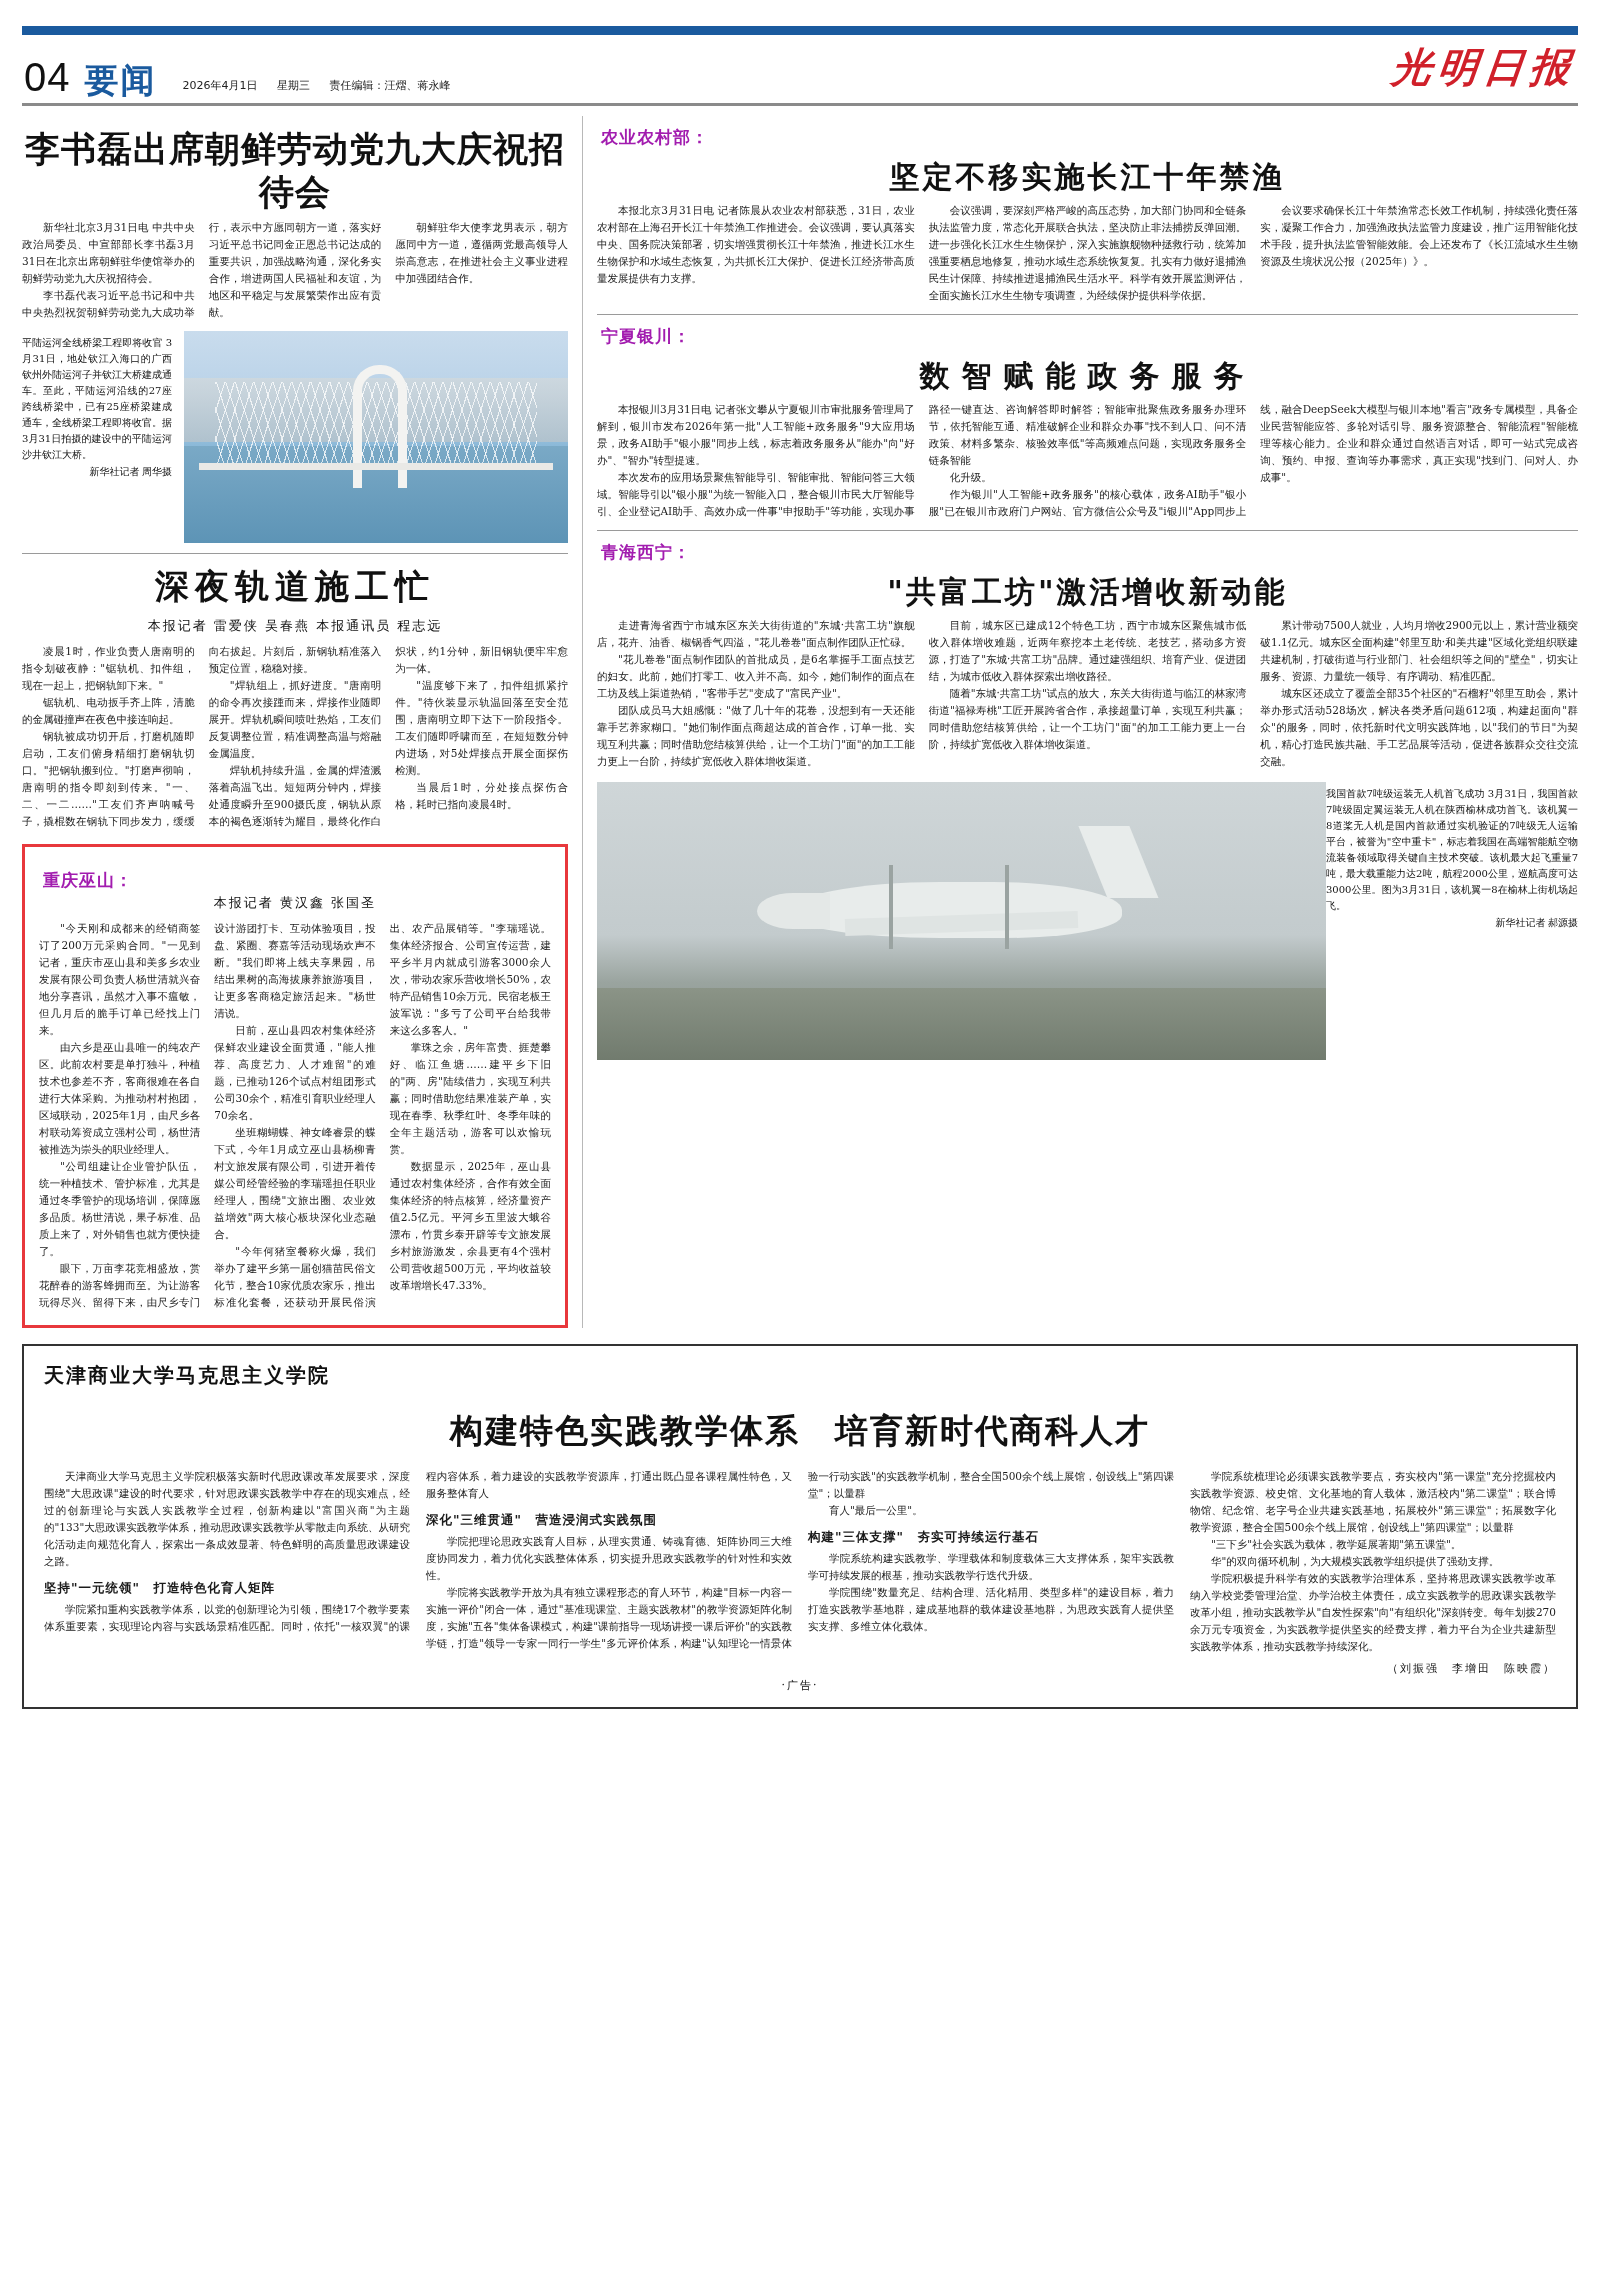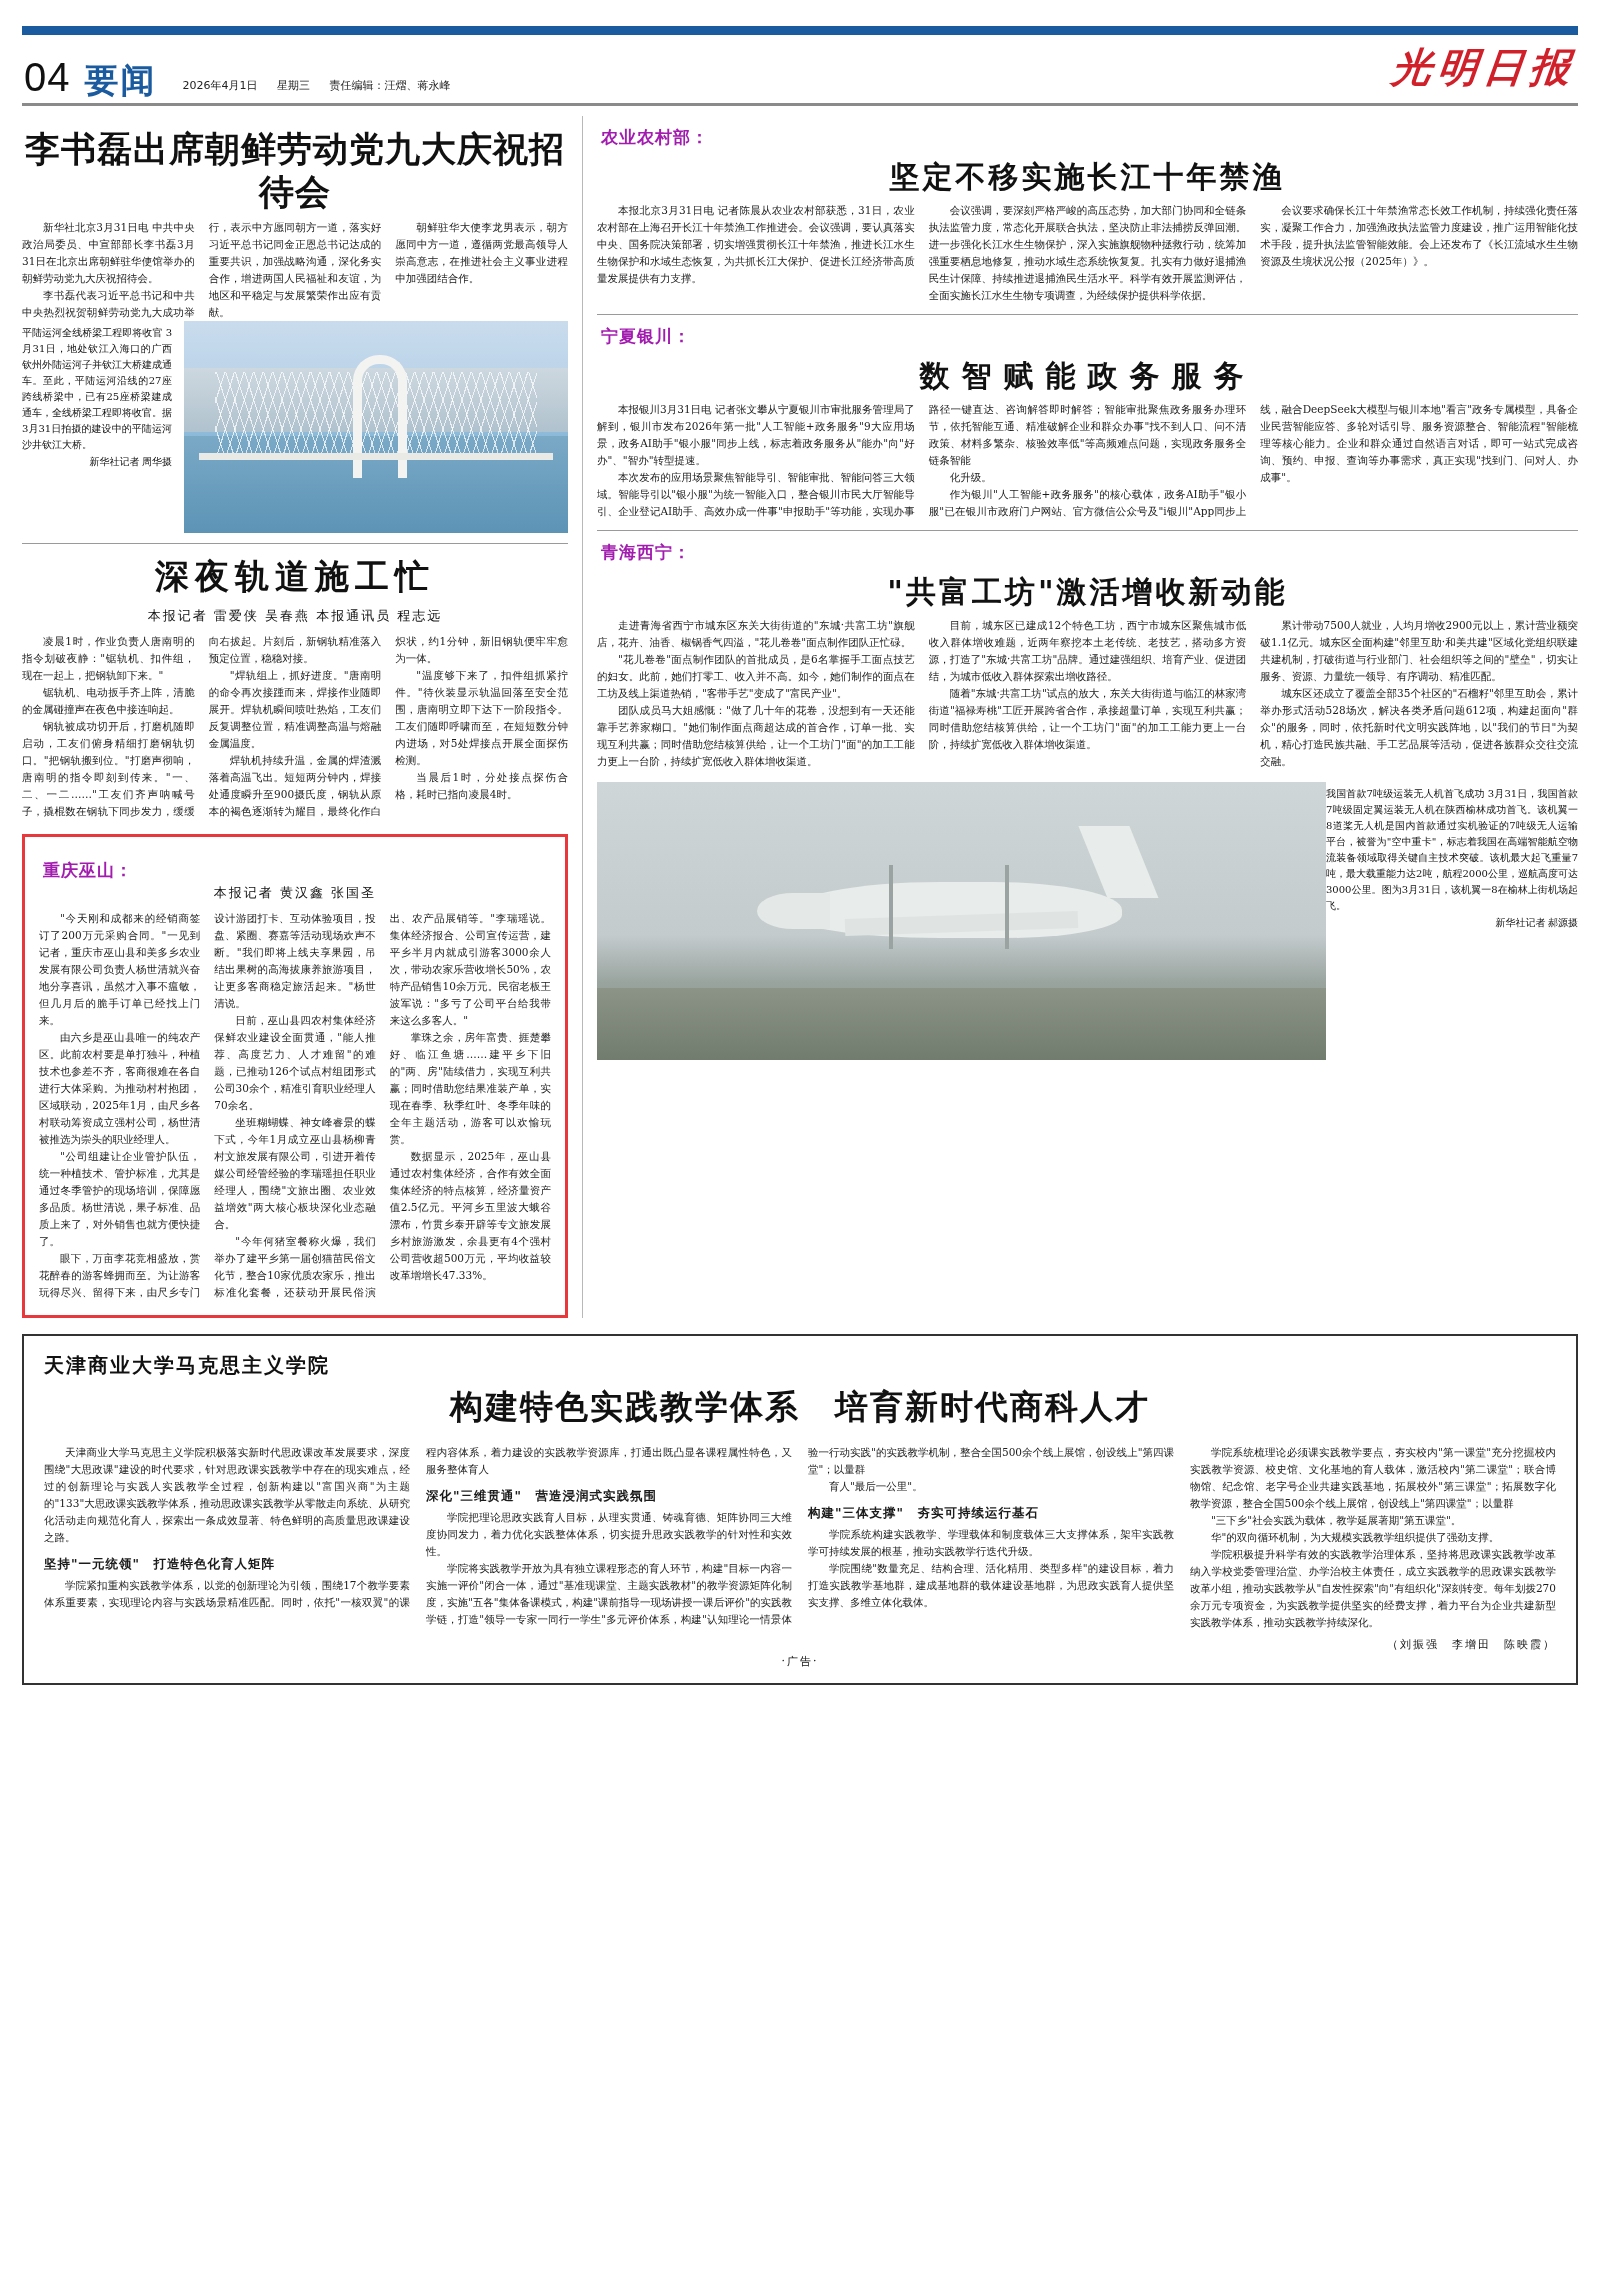--- a/index.html
+++ b/index.html
@@ -90,21 +90,21 @@
     background:#9aa3a1; }
   .ph-plane .ground { position:absolute; left:0; right:0; bottom:0; height:26%;
     background: linear-gradient(180deg,#8b9487,#717b6e); }
 
   
   .redbox { border: 3px solid #e8383c; padding: 12px 14px 14px; margin-top: 14px; }
 
   
   .advert { border: 2px solid #333; margin-top: 16px; padding: 16px 20px 14px; }
   .advert-org { font-family:"DejaVu Sans",sans-serif; font-weight:700; font-size:20px;
-                letter-spacing:2px; margin-bottom: 6px; }
+                letter-spacing:2px; margin-bottom: 20px; }
   .advert-hl { font-family:"DejaVu Sans",sans-serif; font-weight:700; font-size:33px;
                letter-spacing:2px; text-align:center; margin: 4px 0 14px; }
   .sub-hd { font-family:"DejaVu Sans",sans-serif; font-weight:700; font-size:12.5px;
             letter-spacing:1px; margin: 8px 0 3px; break-inside: avoid; }
   .advert-credit { font-family:"DejaVu Serif",serif; font-size:11px; text-align:right;
                    margin-top:6px; letter-spacing:2px; }
   .ad-mark { font-family:"DejaVu Serif",serif; font-size:11px; text-align:center;
              margin-top:2px; letter-spacing:2px; }
 
   .hr-thin { height:1px; background:#9a9a9a; margin:10px 0; }
@@ -136,21 +136,21 @@
 
       <div>
         <div class="hl-xl">李书磊出席朝鲜劳动党九大庆祝招待会</div>
         <div class="body cols3">
           <p>新华社北京3月31日电 中共中央政治局委员、中宣部部长李书磊3月31日在北京出席朝鲜驻华使馆举办的朝鲜劳动党九大庆祝招待会。</p>
           <p>李书磊代表习近平总书记和中共中央热烈祝贺朝鲜劳动党九大成功举行，表示中方愿同朝方一道，落实好习近平总书记同金正恩总书记达成的重要共识，加强战略沟通，深化务实合作，增进两国人民福祉和友谊，为地区和平稳定与发展繁荣作出应有贡献。</p>
           <p>朝鲜驻华大使李龙男表示，朝方愿同中方一道，遵循两党最高领导人崇高意志，在推进社会主义事业进程中加强团结合作。</p>
         </div>
       </div>
 
-      <div style="display:flex; gap:12px; ">
+      <div style="display:flex; gap:12px; margin-top:10px;">
         <div style="width:150px;">
           <div class="cap">平陆运河全线桥梁工程即将收官 3月31日，地处钦江入海口的广西钦州外陆运河子并钦江大桥建成通车。至此，平陆运河沿线的27座跨线桥梁中，已有25座桥梁建成通车，全线桥梁工程即将收官。据3月31日拍摄的建设中的平陆运河沙井钦江大桥。</div>
           <div class="cap-credit">新华社记者 周华摄</div>
         </div>
         <div class="photo ph-bridge" style="flex:1; position:relative;">
           <div class="city"></div>
           <div class="water"></div>
           <div class="cables"></div>
           <div class="cables2"></div>
           <div class="pylon"></div>

